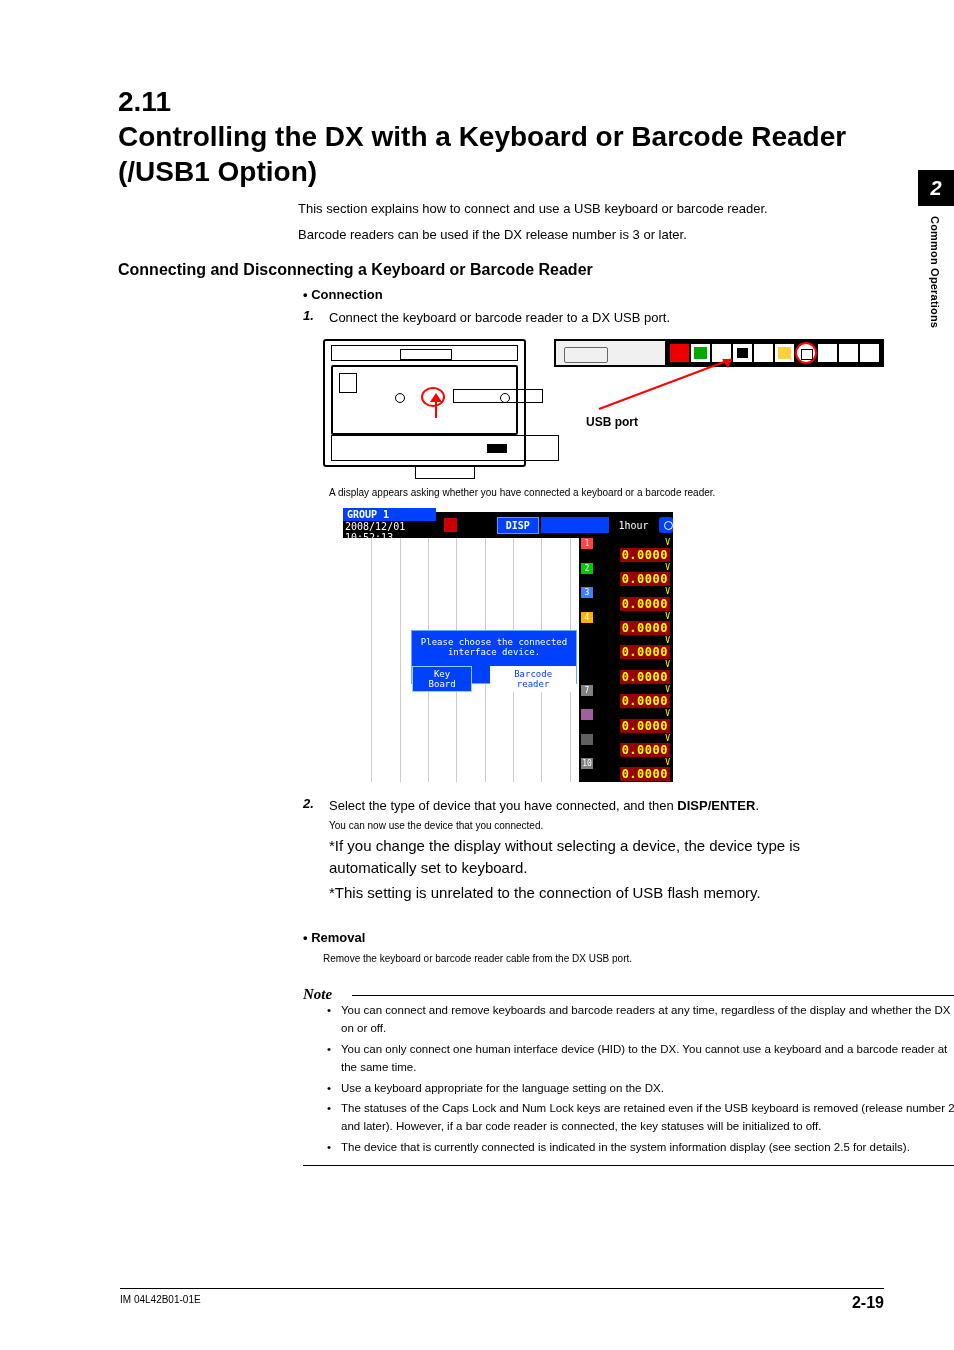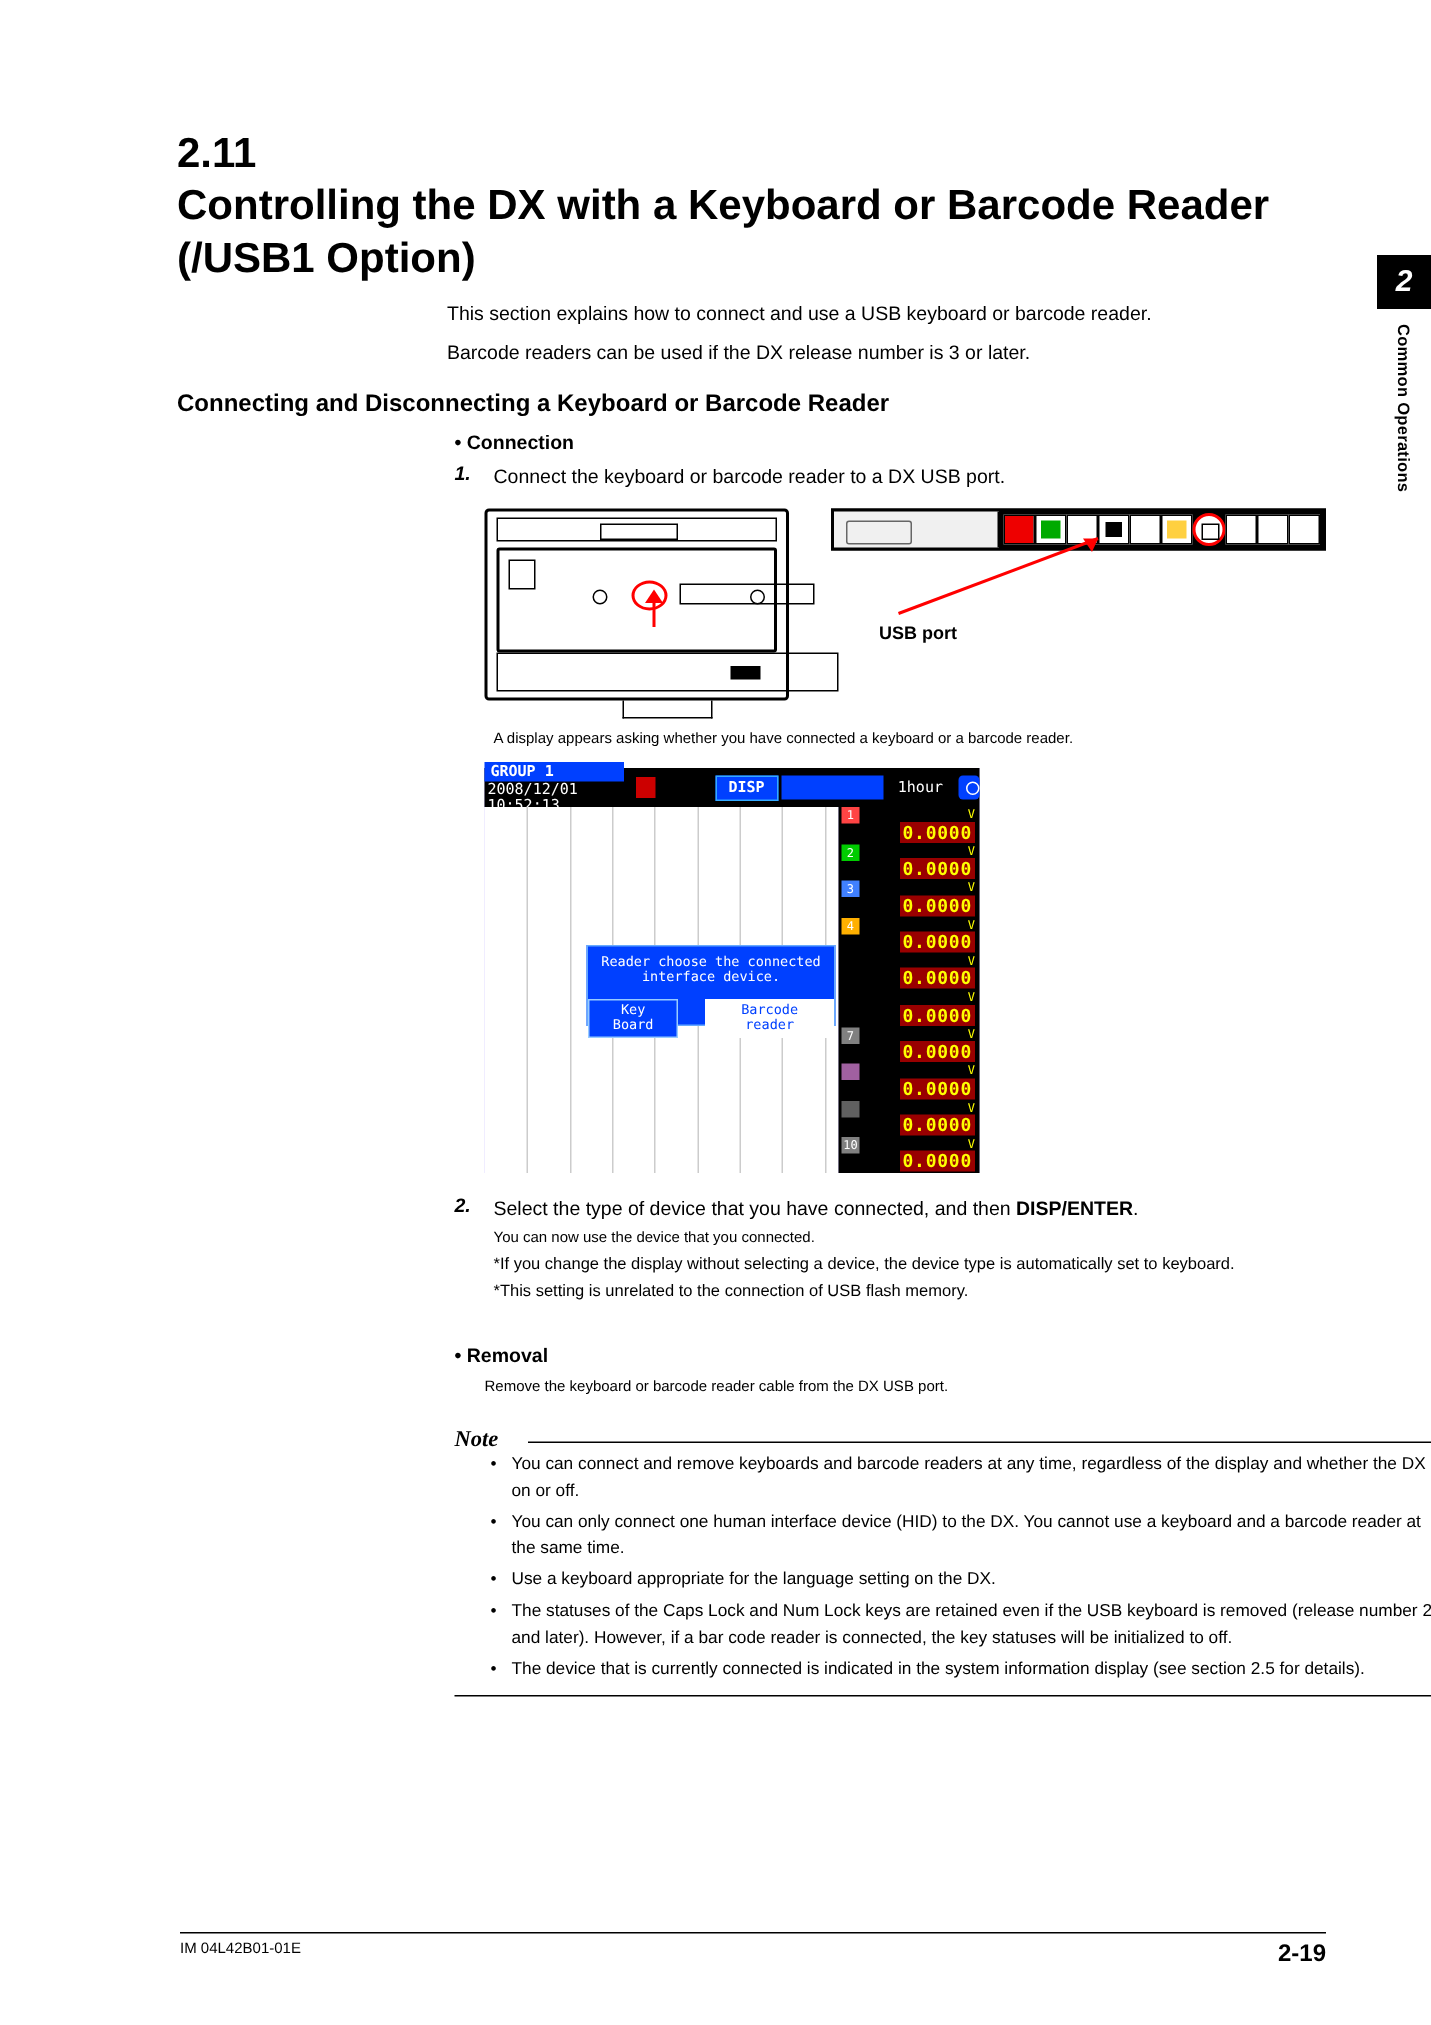--- a/index.html
+++ b/index.html
@@ -14,21 +14,21 @@
   .sec-title { font-size: 28px; font-weight: bold; line-height: 1.25; }
   .intro { margin-left: 180px; font-size: 13px; line-height: 1.55; margin-top: 6px; }
   .h2 { font-size: 16px; font-weight: bold; margin-top: 16px; margin-bottom: 4px; }
   .bullet-h { margin-left: 185px; font-size: 13px; font-weight: bold; margin-top: 8px; margin-bottom: 6px; }
   .bullet-h::before { content: "•  "; }
   .step { margin-left: 185px; font-size: 13px; display: flex; margin-top: 4px; }
   .step .nitalic { font-style: italic; font-weight: bold; width: 26px; flex-shrink: 0; }
   .step .txt { line-height: 1.5; }
   .step .txt .inline-bold { font-weight: bold; }
   .sub { margin-left: 211px; font-size: 10px; line-height: 1.5; margin-top: 2px; }
-  .sub-small { margin-left: 211px; font-size: 11px; line-height: 1.5; margin-top: 2px; }
+  .sub-small { margin-left: 211px; font-size: 15px; line-height: 1.5; margin-top: 2px; }
   .img-area { margin-left: 205px; margin-top: 12px; margin-bottom: 10px; }
   .note-head { margin-left: 185px; font-style: italic; font-weight: bold; font-size: 15px; font-family: "Times New Roman", serif; margin-top: 20px; width: 660px; }
   .note-rule { margin-left: 234px; border: none; border-top: 1px solid #000; width: 612px; margin-top: -8px; margin-bottom: 6px; }
   .note-rule-bottom { margin-left: 185px; border: none; border-top: 1px solid #000; width: 660px; margin-top: 8px; }
   .note-list { margin-left: 205px; font-size: 11.5px; line-height: 1.55; width: 640px; }
   .note-list li { list-style: none; position: relative; padding-left: 18px; margin-bottom: 3px; }
   .note-list li::before { content: "•"; position: absolute; left: 4px; }
   .footer { position: absolute; bottom: 38px; left: 120px; right: 70px; border-top: 1px solid #000; padding-top: 5px; display: flex; justify-content: space-between; font-size: 10px; }
   .footer .r { font-weight: bold; font-size: 16px; }
 
@@ -60,21 +60,21 @@
   .sicon.green::after { content:""; position:absolute; inset:3px; background:#0a0; }
   .sicon.circled { border: 2px solid #ff0000; border-radius: 50%; background:#fff; width:22px; height:22px; }
   .sicon.circled::after { content:""; position:absolute; left:4px; top:5px; width:10px; height:9px; border:1.5px solid #000; }
   .sicon.y::after { content:""; position:absolute; inset:3px; background:#ffd040; }
   .sicon.blk::after { content:""; position:absolute; inset:4px; background:#000; }
   .usb-label { font-size: 12px; font-weight: bold; margin-top: 48px; margin-left: 32px; }
   .usb-line { position: relative; height: 0; }
   .usb-line svg { position: absolute; top: -26px; left: -10px; }
 
   
-  .rec { width: 330px; height: 270px; background: #c4b5fd; position: relative; font-family: monospace; }
+  .rec { width: 330px; height: 270px; background: #c4b5fd; position: relative; font-family: monospace; margin-left: 20px; }
   .rec .hdr { position: absolute; left: 0; top: 0; right: 0; height: 26px; background: #000; color: #fff; font-size: 10px; display: flex; align-items: center; }
   .rec .hdr .g { background: #0040ff; color: #fff; padding: 1px 4px; font-weight: bold; }
   .rec .hdr .ts { color: #fff; margin-left: 2px; }
   .rec .hdr .dispbtn { background: #0040ff; color: #fff; padding: 2px 8px; margin-left: 40px; font-weight: bold; font-size:10px; border:1px solid #3af;}
   .rec .hdr .tabstrip { background:#0040ff; width:85px; height:16px; margin-left:2px;}
   .rec .hdr .time { color: #fff; margin-left: 10px; }
   .rec .hdr .cam { margin-left: 10px; width:18px; height:16px; background:#0040ff; border-radius:3px; position:relative;}
   .rec .hdr .cam::after{content:""; position:absolute; left:5px; top:4px; width:7px; height:7px; border:1.5px solid #fff; border-radius:50%;}
   .rec .hdr .ricon { width:16px; height:14px; background:#c00; margin-left:4px;}
   .rec .chart { position: absolute; left: 0; top: 26px; width: 236px; bottom: 0; background: #fff; }
@@ -241,21 +241,21 @@
             <span class="u">V</span>
             <span class="val">0.0000</span>
           </div>
           <div class="row">
             <span class="tag" style="background:#808080">10</span>
             <span class="u">V</span>
             <span class="val">0.0000</span>
           </div>
         </div>
       <div class="dlg">
-        <div>Reader choose the connected</div>
+        <div>Please choose the connected</div>
         <div>interface device.</div>
         <div class="btns">
           <span class="btn">Key Board</span>
           <span class="btn w">Barcode reader</span>
         </div>
       </div>
     </div>
   </div>
 
   <div class="step" style="margin-top:14px;">

